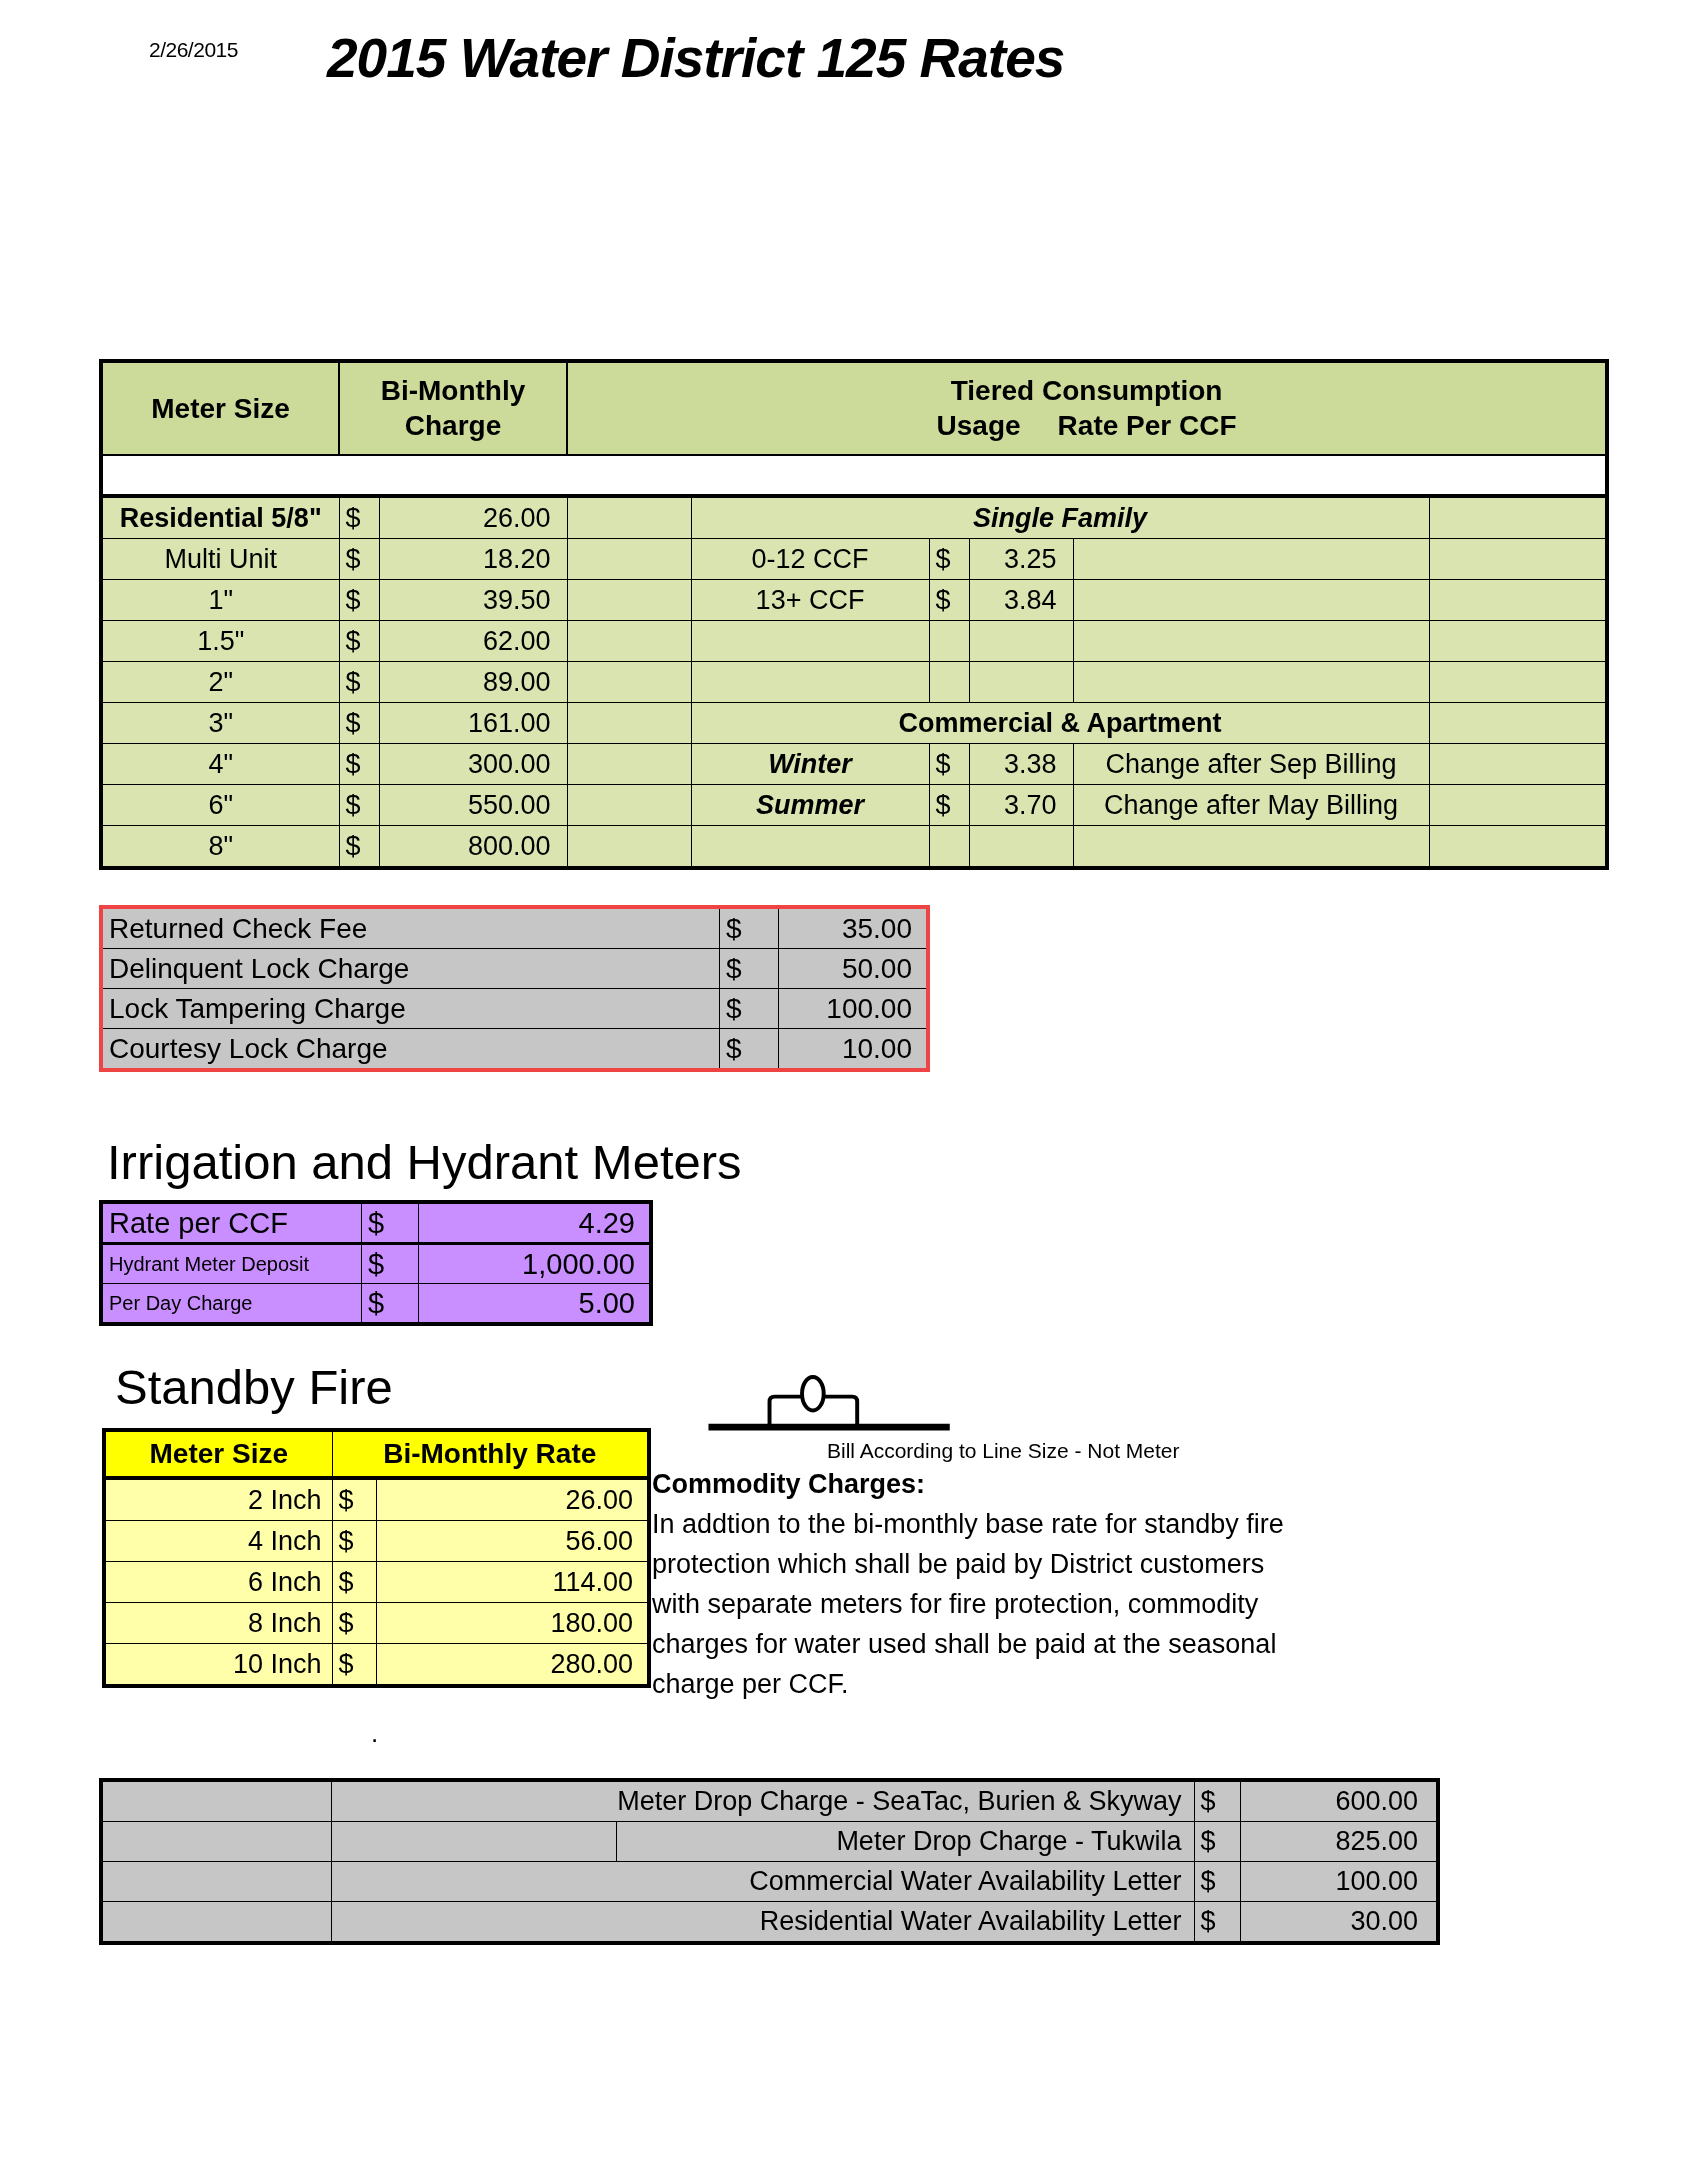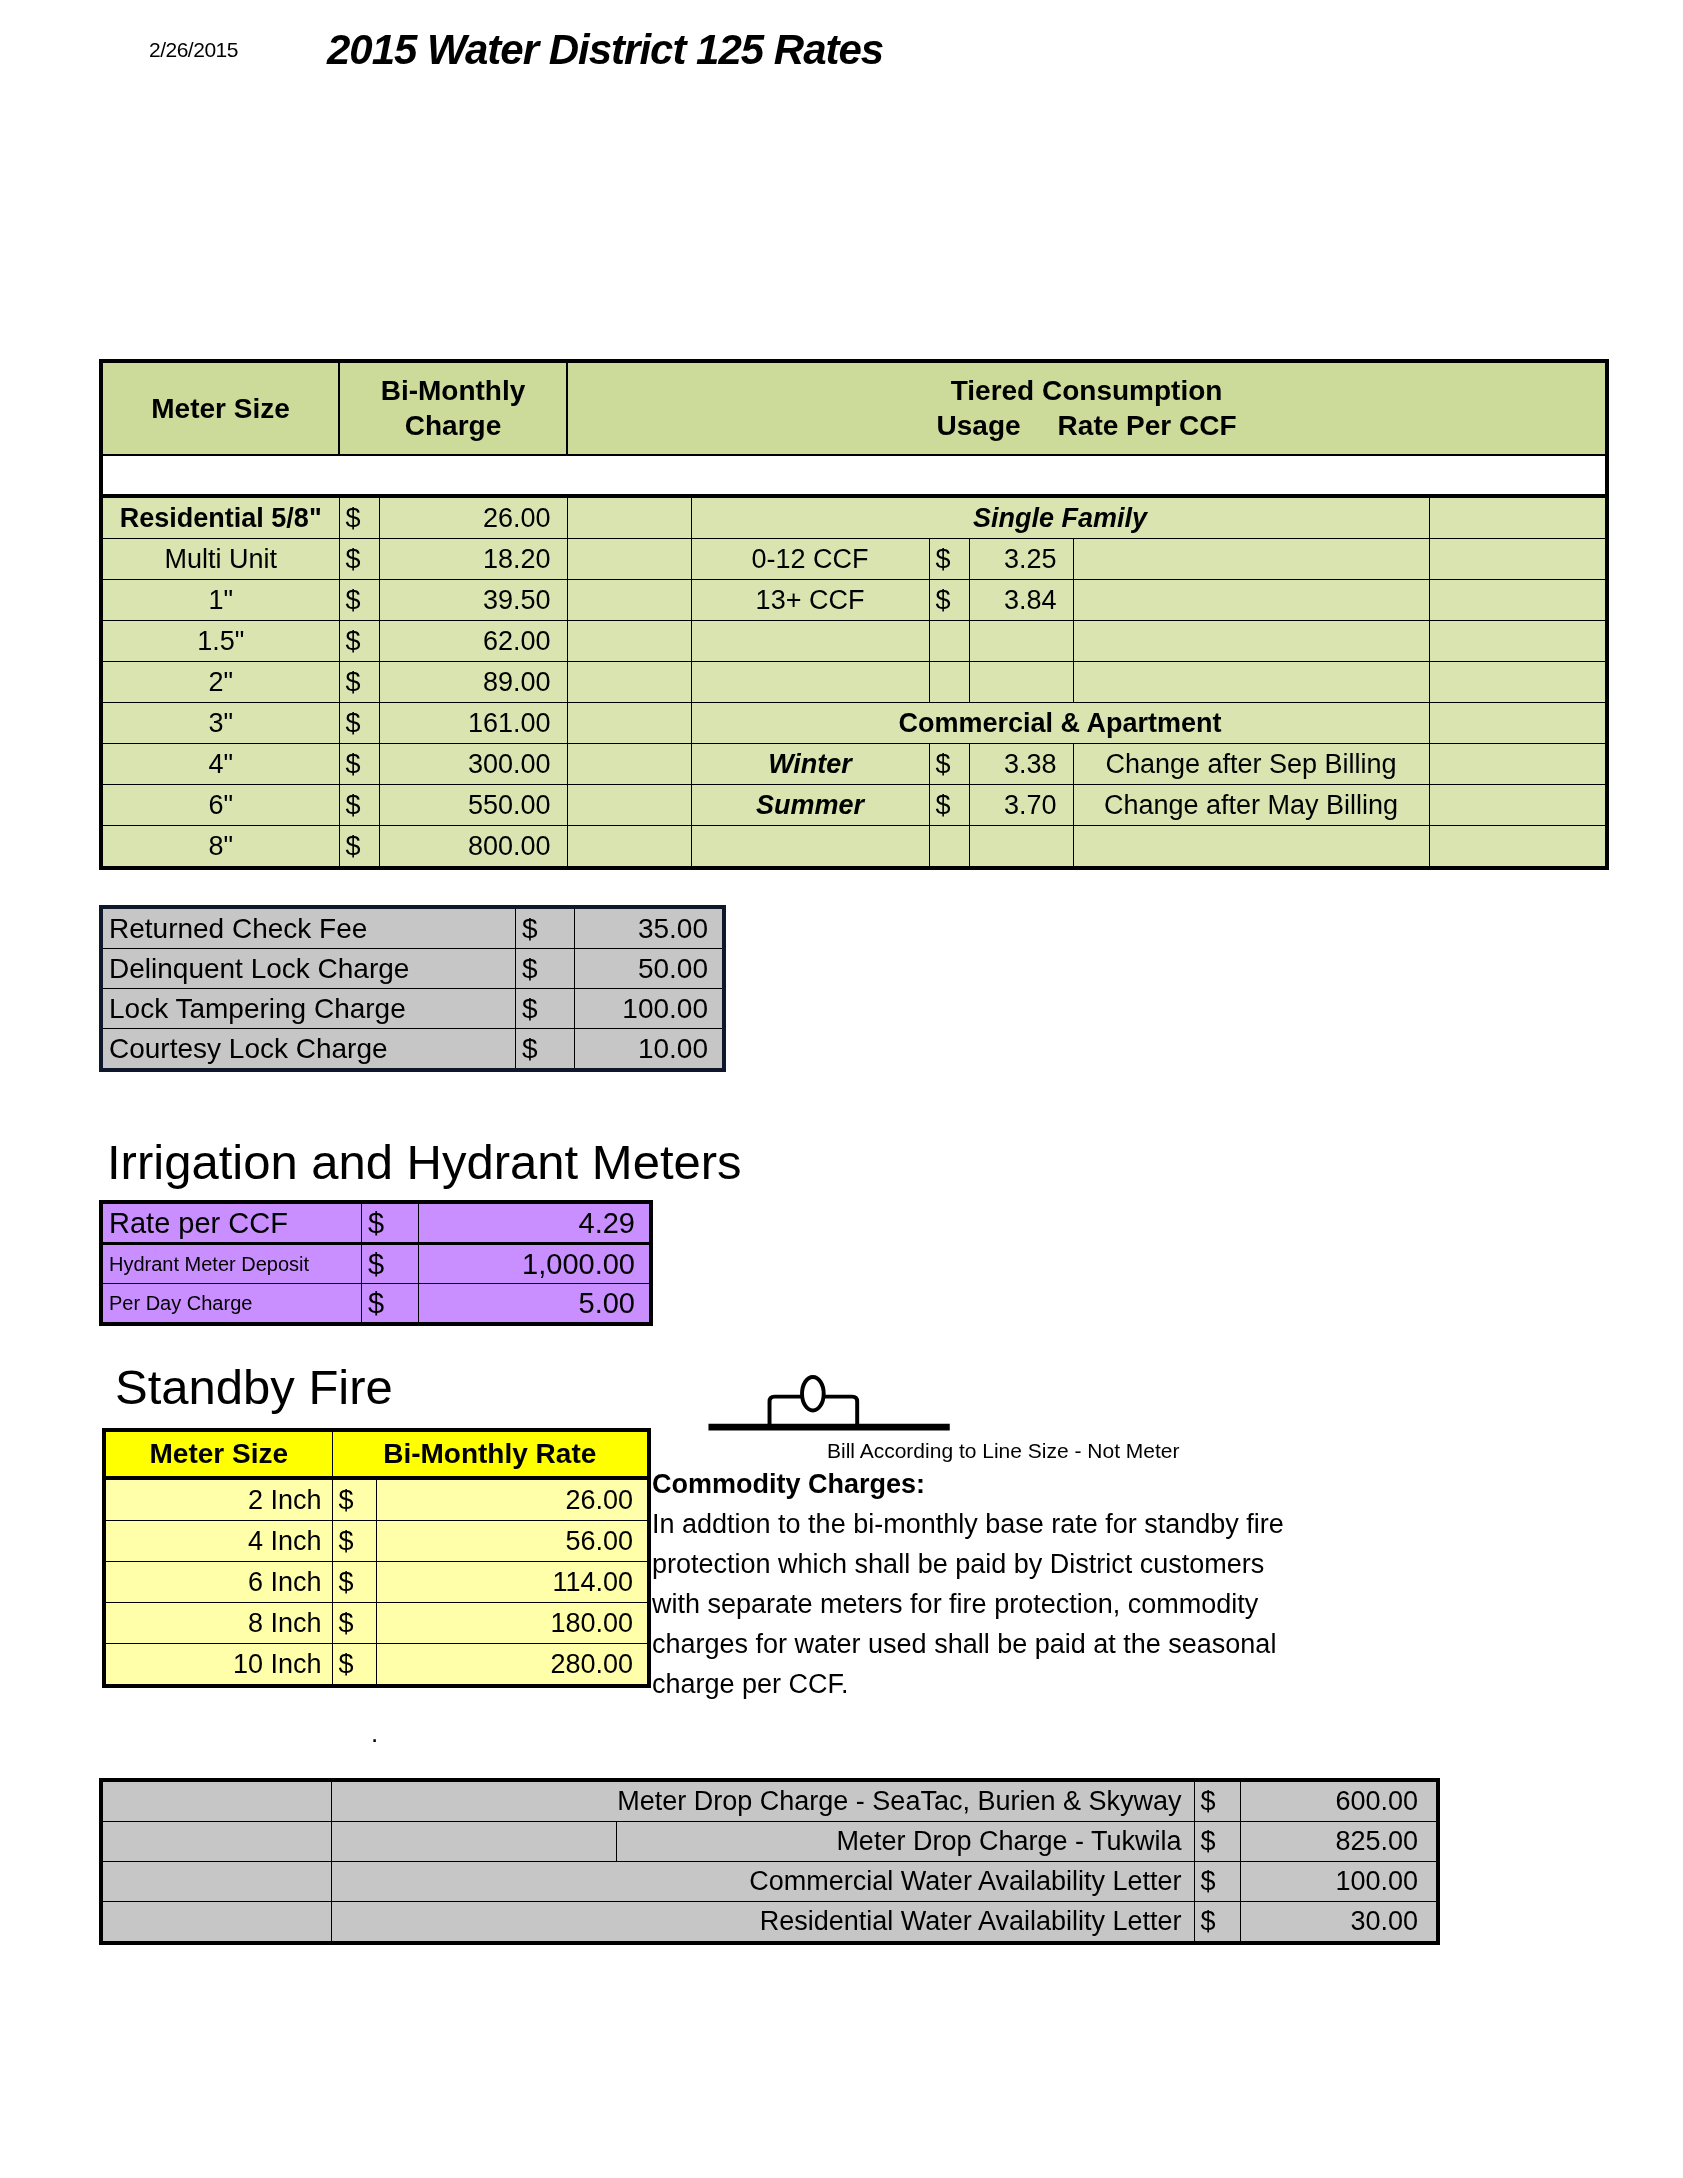--- a/index.html
+++ b/index.html
@@ -22,21 +22,21 @@
     left: 149px;
     top: 38px;
     font-size: 21px;
     font-family: "Liberation Sans", sans-serif;
     letter-spacing: -0.5px;
   }
   #doc-title {
     position: absolute;
     left: 327px;
     top: 26px;
-    font-size: 42px;
+    font-size: 55px;
     font-style: italic;
     font-weight: bold;
     letter-spacing: -1px;
     white-space: nowrap;
   }
 
   
   table {
     border-collapse: collapse;
     table-layout: fixed;
@@ -95,22 +95,22 @@
   #rates-table td.grp      { font-weight: bold; font-style: italic; text-align: center; }
   #rates-table td.grp-plain{ font-weight: bold; text-align: center; }
   #rates-table td.season   { font-weight: bold; font-style: italic; text-align: center; }
   #rates-table td.note     { text-align: center; }
 
   
   #fees-table {
     position: absolute;
     left: 99px;
     top: 905px;
-    width: 627px;
-    border: 4px solid #0f172a;
+    width: 831px;
+    border: 4px solid #ef4444;
     background: #c6c6c6;
   }
   #fees-table td {
     border: 1px solid #000;
     height: 39px;
     font-size: 28px;
     background: #c6c6c6;
   }
   #fees-table td.label  { text-align: left; }
   #fees-table td.dollar { width: 46px; text-align: left; }

